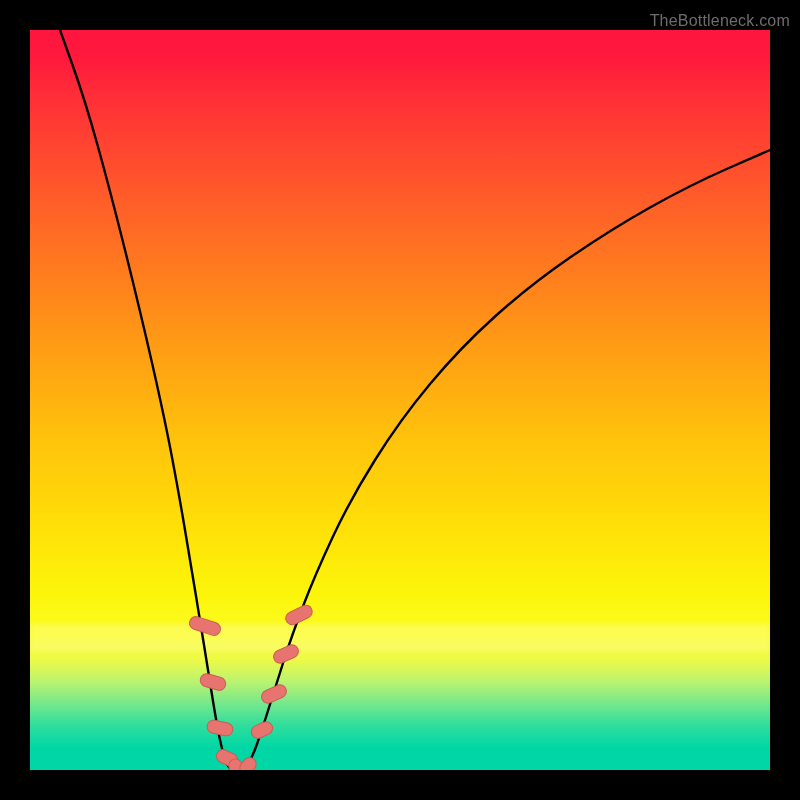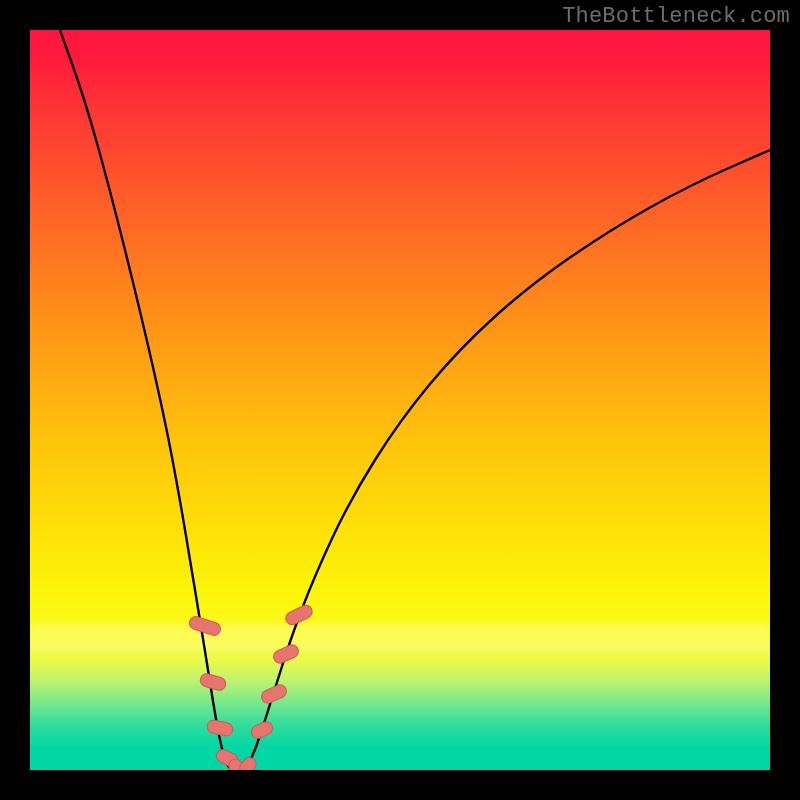--- a/index.html
+++ b/index.html
@@ -57,27 +57,27 @@
     top: 594px;
     background: rgba(255, 255, 255, 0.22);
     filter: blur(2px);
   }
   svg.curve {
     position: absolute;
     inset: 0;
   }
   .watermark {
     position: absolute;
-    top: 4px;
+    top: 12px;
     right: 10px;
     color: #6d6d6d;
-    font-size: 22px;
+    font-size: 16px;
     font-weight: 500;
     letter-spacing: 0.2px;
-    font-family: Liberation Mono, monospace;
+    font-family: Liberation Sans, sans-serif;
   }
 </style>
 </head>
 <body>
 
 <div class="outer">
   <div class="plot">
     <div class="gradient"></div>
     <div class="whiteband"></div>
     <svg class="curve" viewBox="0 0 740 740" preserveAspectRatio="none">

